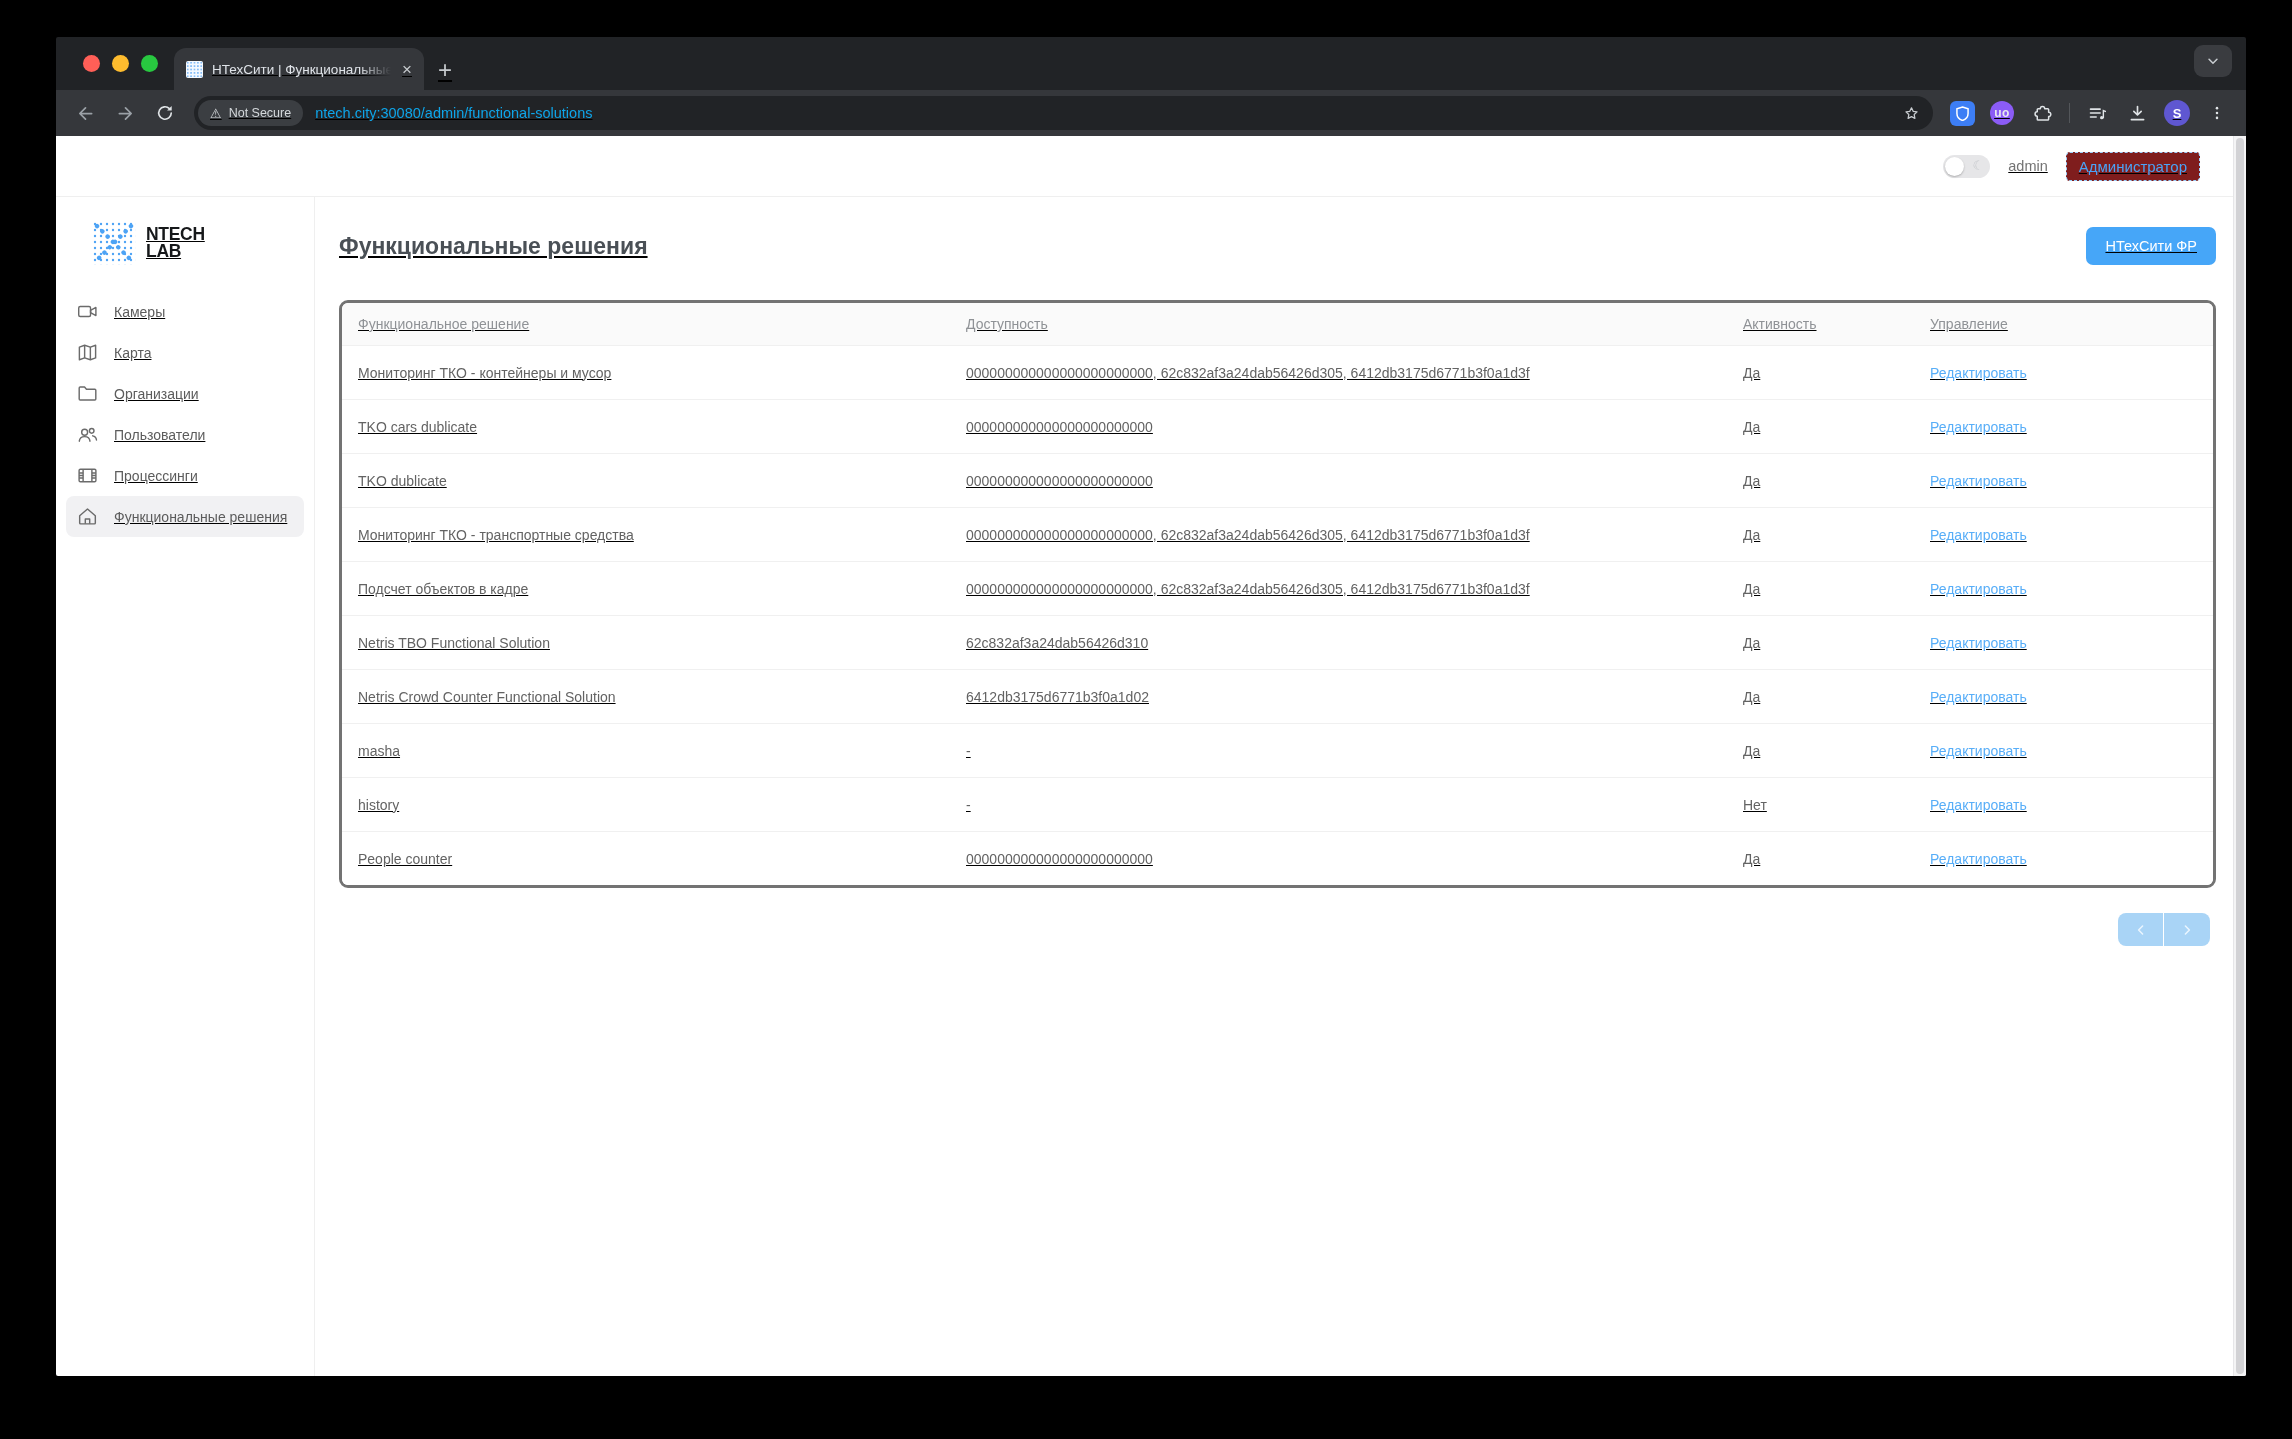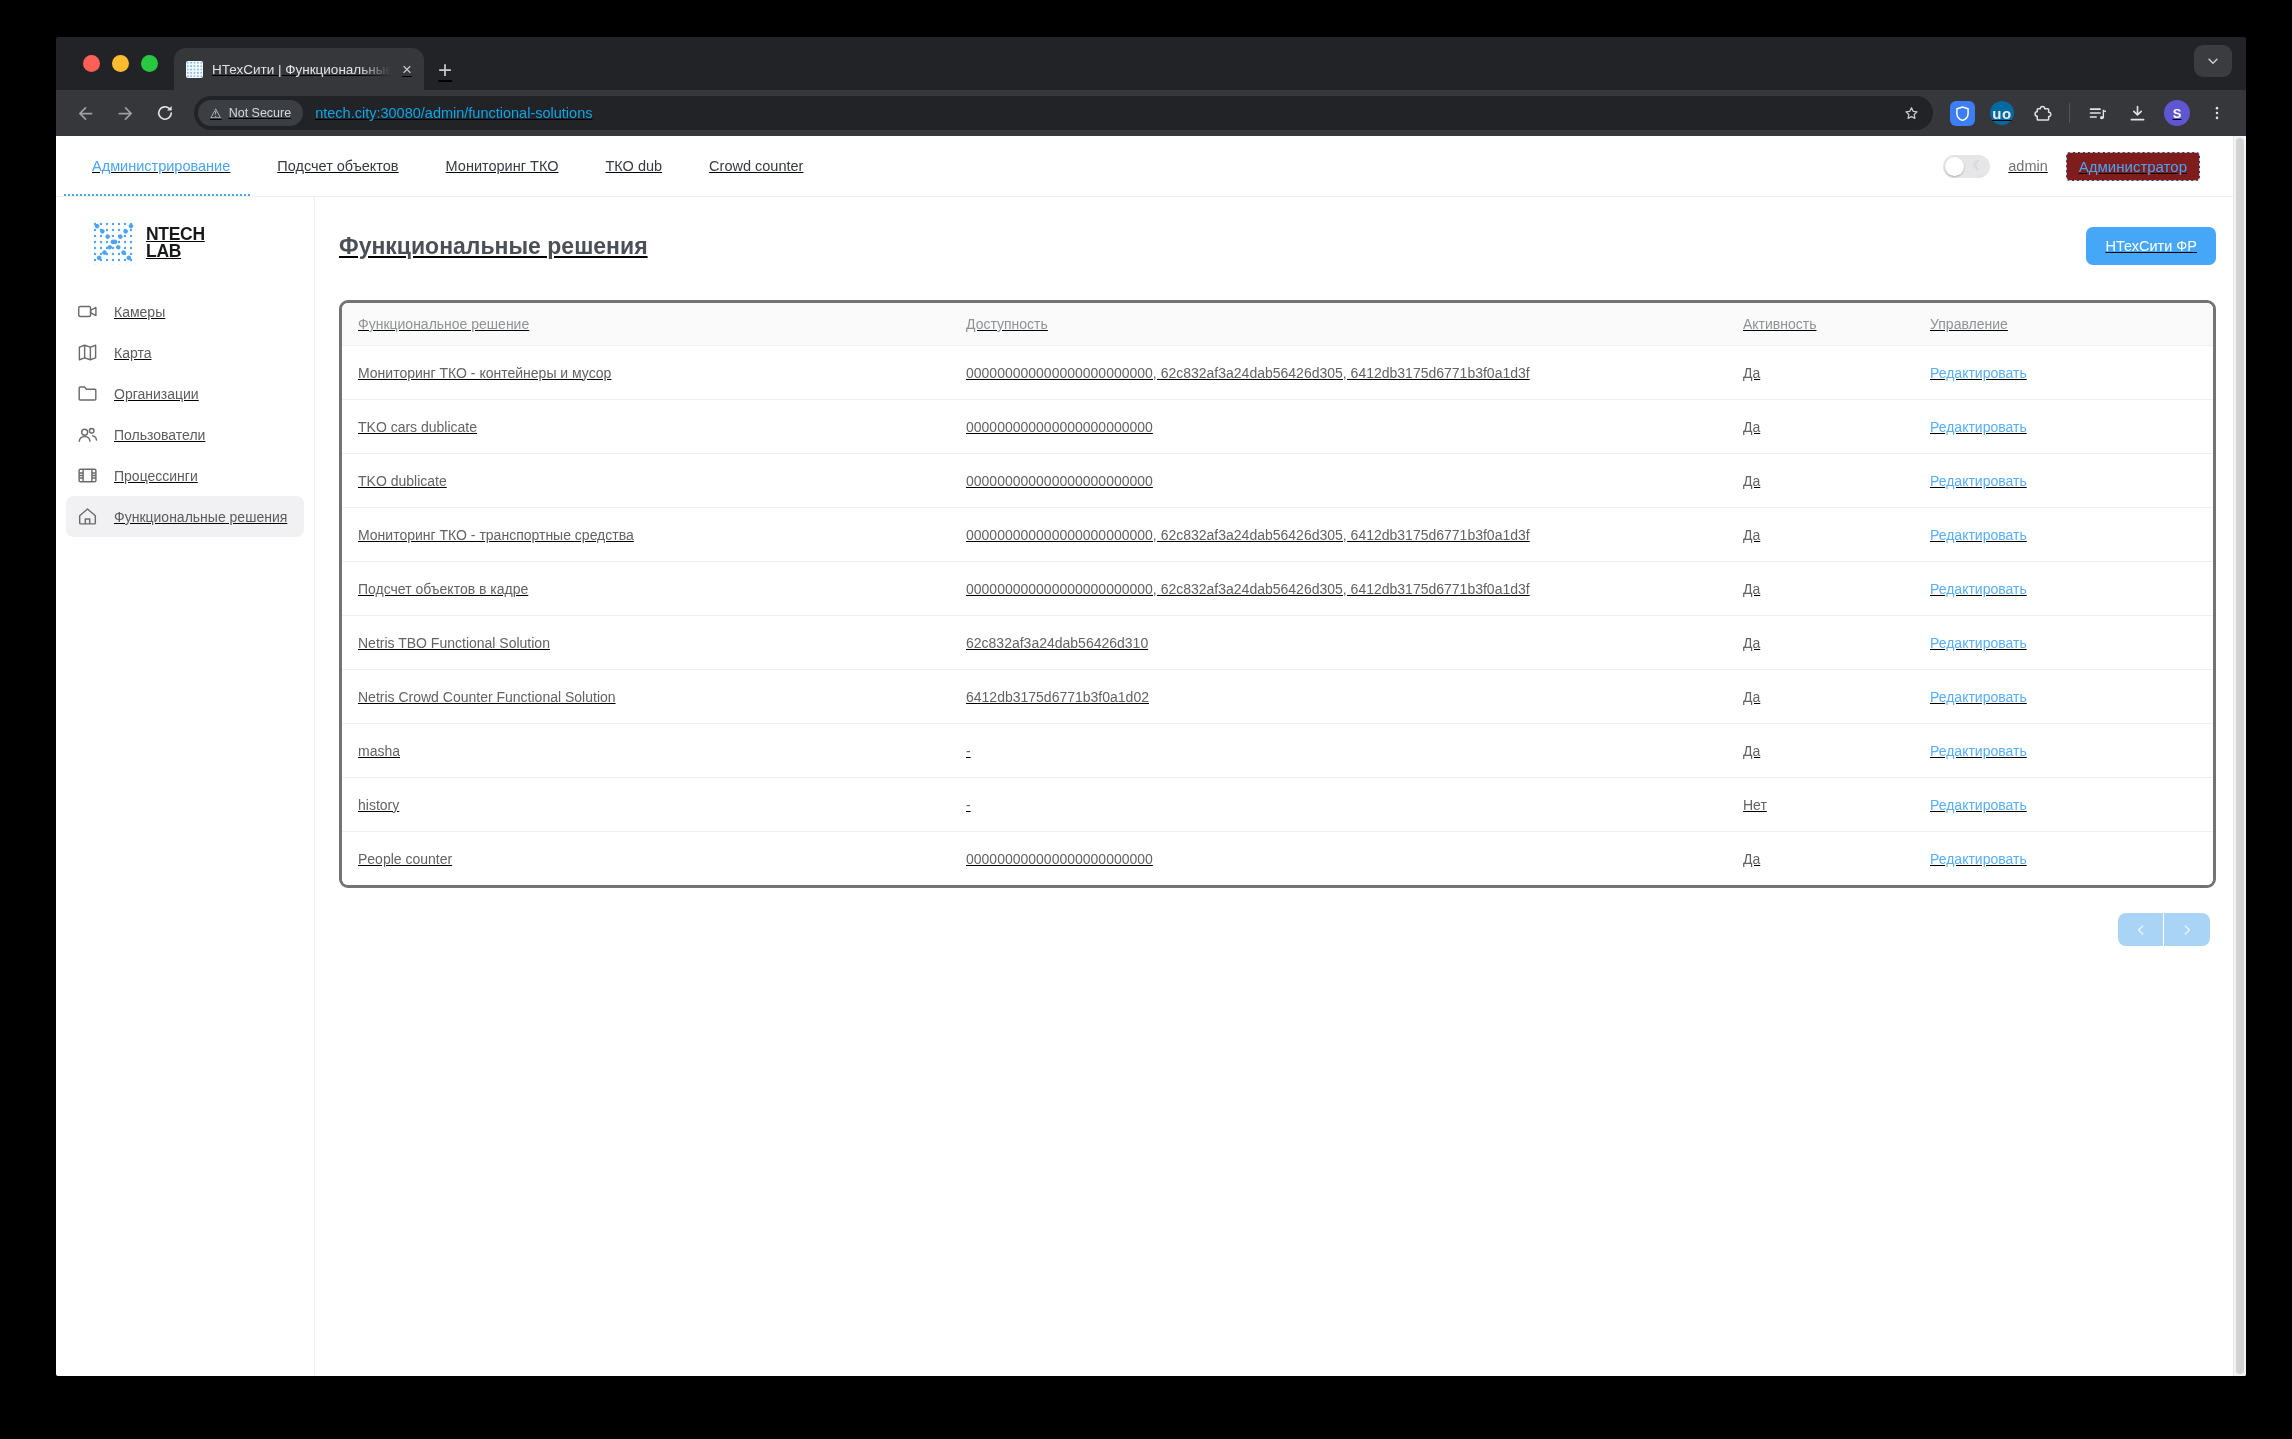--- a/index.html
+++ b/index.html
@@ -32,21 +32,21 @@
   .navbtn{width:34px;height:34px;border-radius:50%;display:flex;align-items:center;justify-content:center;}
   .omnibox{flex:1;height:34px;background:#212326;border-radius:17px;display:flex;align-items:center;
     margin:0 6px;padding:0 6px 0 4px;min-width:0;}
   .chip{height:26px;background:#3b3e42;border-radius:13px;display:flex;align-items:center;gap:7px;
     padding:0 12px;color:#d4d8db;font-size:12.5px;white-space:nowrap;}
   .chip .warn{font-size:13px;color:#d4d8db;}
   .url{color:#0ea5e9;font-size:14.5px;margin-left:12px;white-space:nowrap;overflow:hidden;flex:1;}
   .ombx-star{margin-left:auto;padding:0 6px;display:flex;}
   .ext{width:34px;height:34px;display:flex;align-items:center;justify-content:center;}
   .shield-bg{width:25px;height:25px;border-radius:6px;background:#3d7ef5;display:flex;align-items:center;justify-content:center;}
-  .uo-bg{width:24px;height:24px;border-radius:50%;background:#0369a1;color:#e8eaed;font-size:15px;font-weight:700;
+  .uo-bg{width:24px;height:24px;border-radius:50%;background:#8b5cf6;color:#e8eaed;font-size:12px;font-weight:700;
     display:flex;align-items:center;justify-content:center;letter-spacing:.5px;}
   .tdivider{width:1px;height:20px;background:#53565a;margin:0 4px;}
   .avatar{width:26px;height:26px;border-radius:50%;background:#5f57d1;color:#fff;font-size:13px;font-weight:700;
     display:flex;align-items:center;justify-content:center;}
 
   
   .page{flex:1;background:#fff;display:flex;flex-direction:column;position:relative;min-height:0;}
 
   .site-nav{height:61px;border-bottom:1px solid #efefef;display:flex;align-items:center;padding:0 46px 0 32px;flex:0 0 auto;}
   .nav-tabs{display:flex;gap:39px;height:100%;align-items:center;}
@@ -198,27 +198,20 @@
           <circle cx="12" cy="5.5" r="1.7" fill="#dfe3e6"></circle>
             <circle cx="12" cy="12" r="1.7" fill="#dfe3e6"></circle>
             <circle cx="12" cy="18.5" r="1.7" fill="#dfe3e6"></circle>
         </svg>
       </div>
     </div>
 
     <div class="page">
 
       <div class="site-nav">
-        <div class="nav-tabs">
-          <span class="nav-tab active">Администрирование</span>
-          <span class="nav-tab">Подсчет объектов</span>
-          <span class="nav-tab">Мониторинг ТКО</span>
-          <span class="nav-tab">ТКО dub</span>
-          <span class="nav-tab">Crowd counter</span>
-        </div>
         <div class="nav-right">
           <div class="toggle">
             <span class="moon">☾</span>
             <span class="knob"></span>
           </div>
           <span class="username">admin</span>
           <span class="role-badge">Администратор</span>
         </div>
       </div>
 

